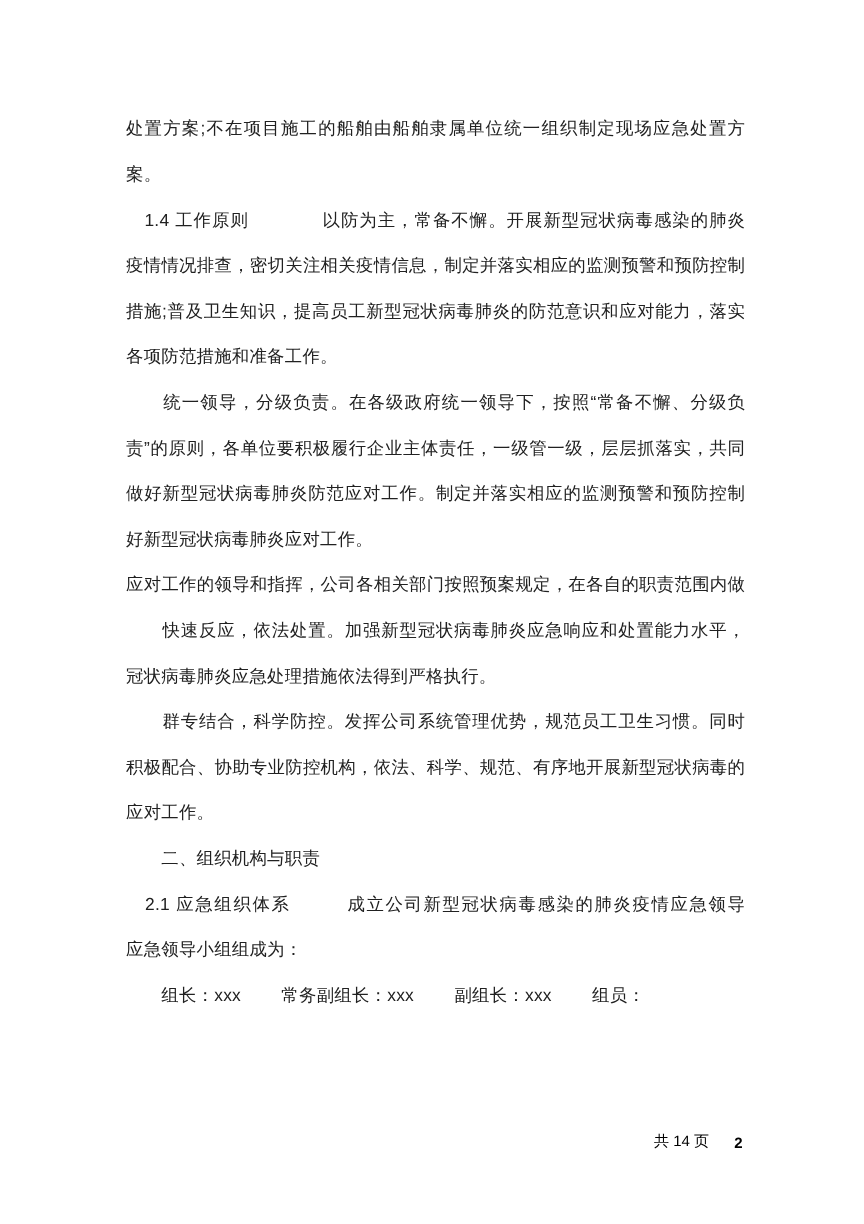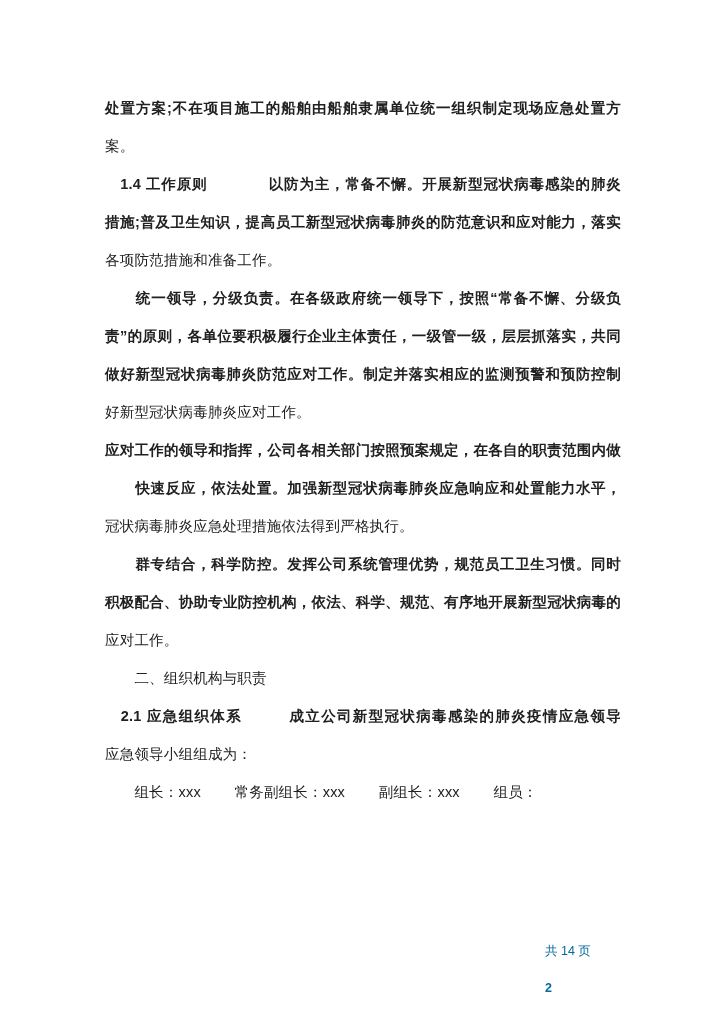--- a/index.html
+++ b/index.html
@@ -33,50 +33,49 @@
     letter-spacing: 0.2px;
     white-space: nowrap;
     overflow: visible;
   }
   
   .ln.j {
     white-space: normal;
     text-align: justify;
     text-align-last: justify;
     text-justify: inter-character;
-    font-weight: bold;
   }
   
   .ln.l {
     text-align: left;
   }
   .footer {
     position: absolute;
     top: 943px;
     left: 545px;
     display: flex;
-    align-items: flex-start;
+    align-items: flex-end;
     gap: 21px;
     font-size: 12.5px;
-    color: #0369a1;
-    flex-direction: column;
+    color: #000000;
   }
   .footer .pagenum {
     font-weight: 600;
   }
 </style>
 </head>
 <body>
 
 <div class="page">
 
   <div class="text-block">
     <div class="ln j">处置方案;不在项目施工的船舶由船舶隶属单位统一组织制定现场应急处置方</div>
     <div class="ln l">案。</div>
     <div class="ln j">　1.4 工作原则　　　　以防为主，常备不懈。开展新型冠状病毒感染的肺炎</div>
+    <div class="ln j">疫情情况排查，密切关注相关疫情信息，制定并落实相应的监测预警和预防控制</div>
     <div class="ln j">措施;普及卫生知识，提高员工新型冠状病毒肺炎的防范意识和应对能力，落实</div>
     <div class="ln l">各项防范措施和准备工作。</div>
     <div class="ln j">　　统一领导，分级负责。在各级政府统一领导下，按照“常备不懈、分级负</div>
     <div class="ln j">责”的原则，各单位要积极履行企业主体责任，一级管一级，层层抓落实，共同</div>
     <div class="ln j">做好新型冠状病毒肺炎防范应对工作。制定并落实相应的监测预警和预防控制</div>
     <div class="ln l">好新型冠状病毒肺炎应对工作。</div>
     <div class="ln j">应对工作的领导和指挥，公司各相关部门按照预案规定，在各自的职责范围内做</div>
     <div class="ln j">　　快速反应，依法处置。加强新型冠状病毒肺炎应急响应和处置能力水平，</div>
     <div class="ln l">冠状病毒肺炎应急处理措施依法得到严格执行。</div>
     <div class="ln j">　　群专结合，科学防控。发挥公司系统管理优势，规范员工卫生习惯。同时</div>

